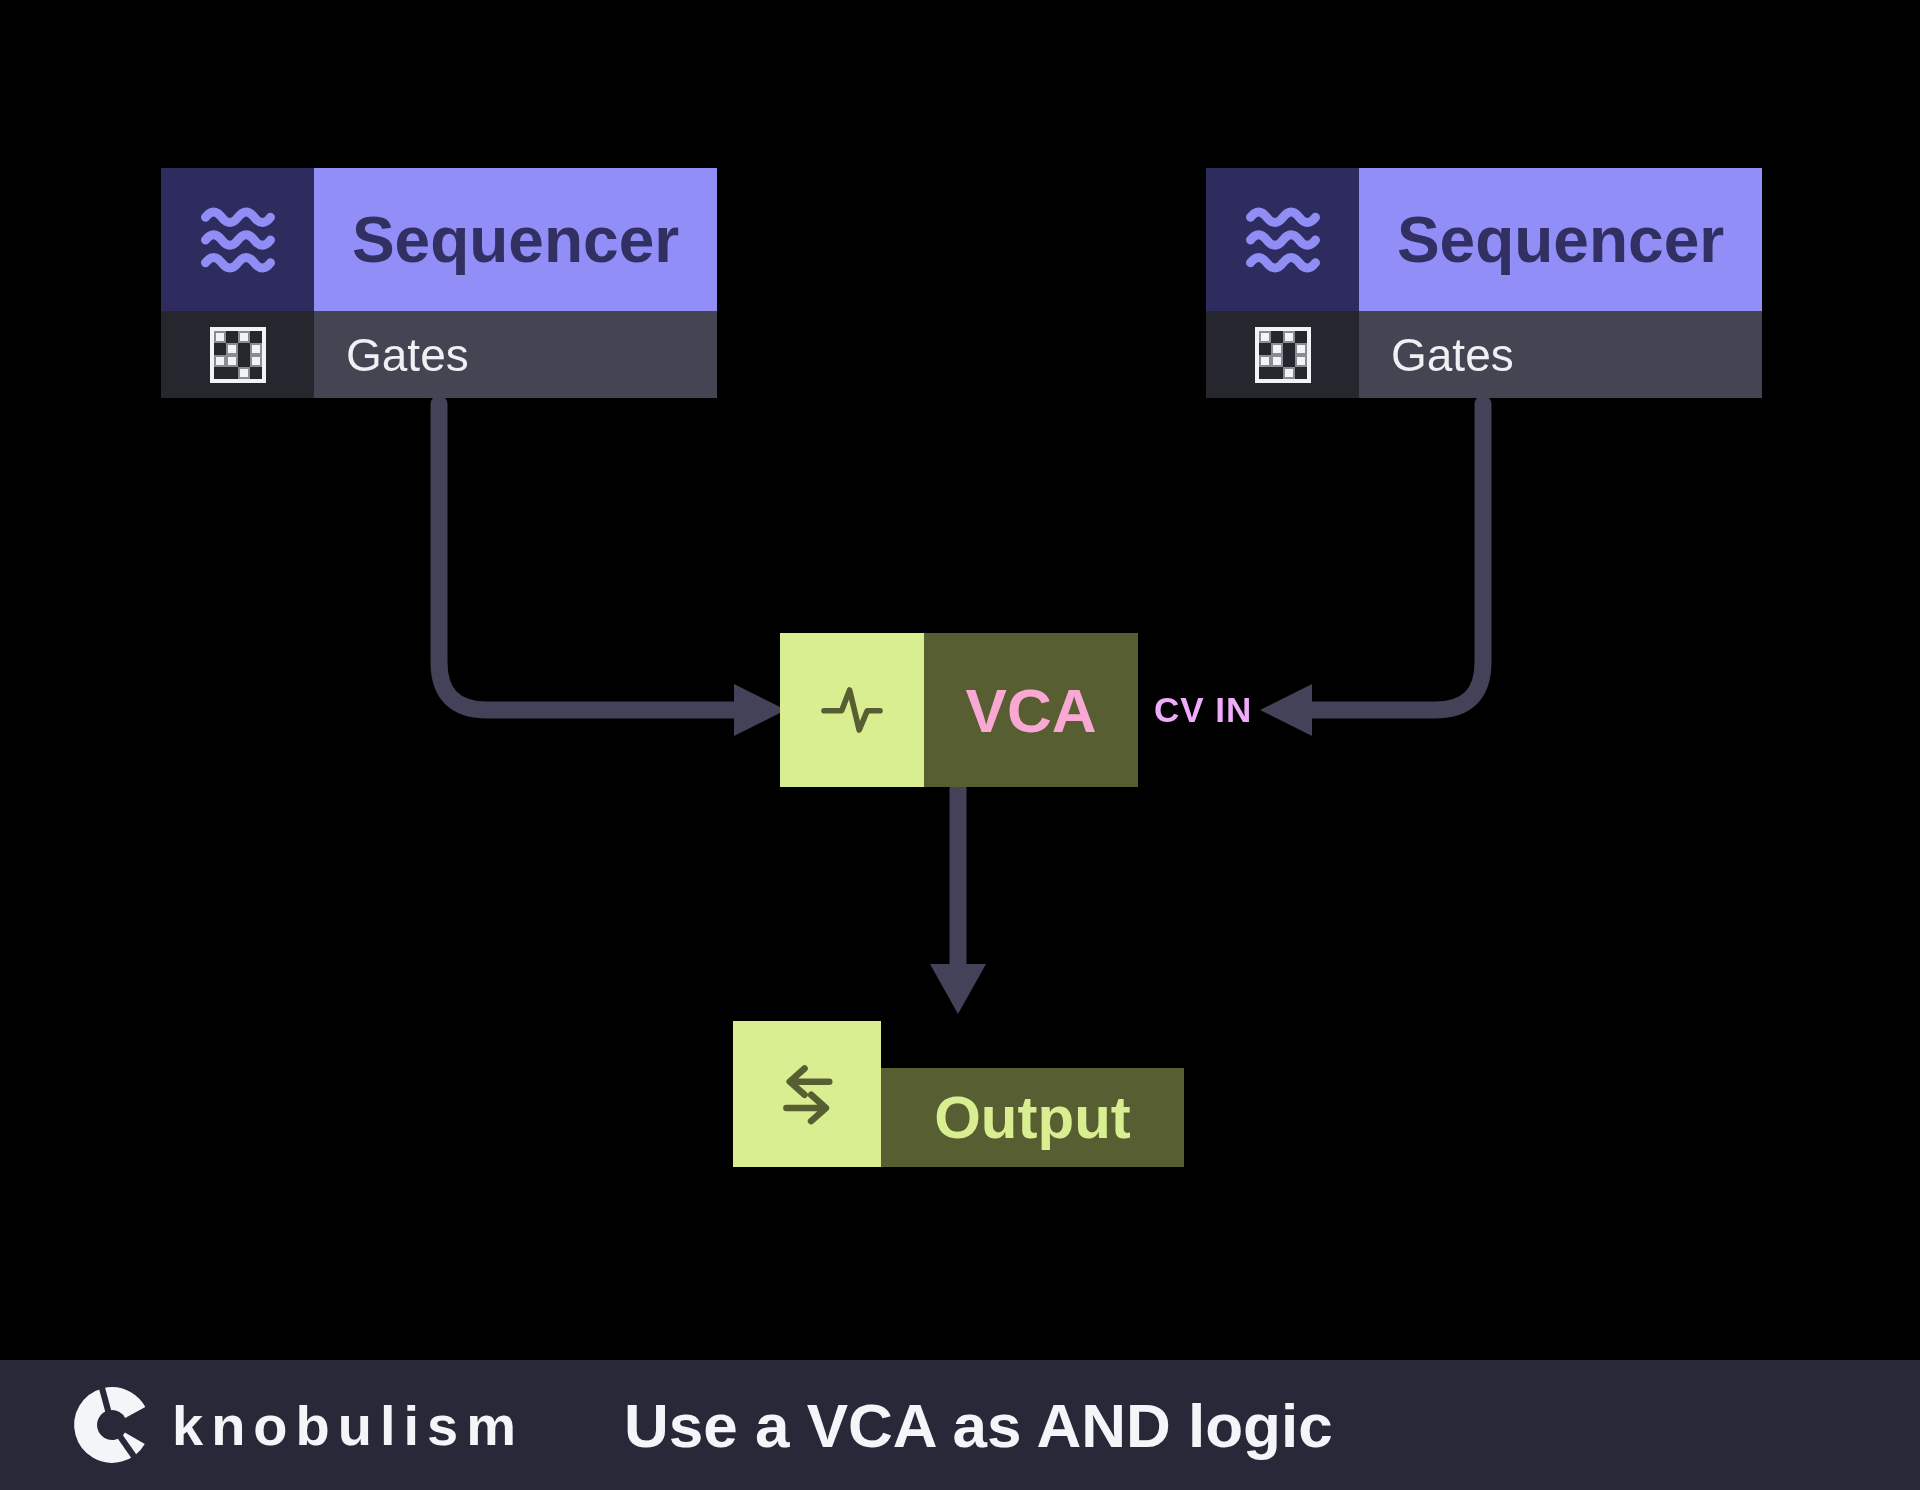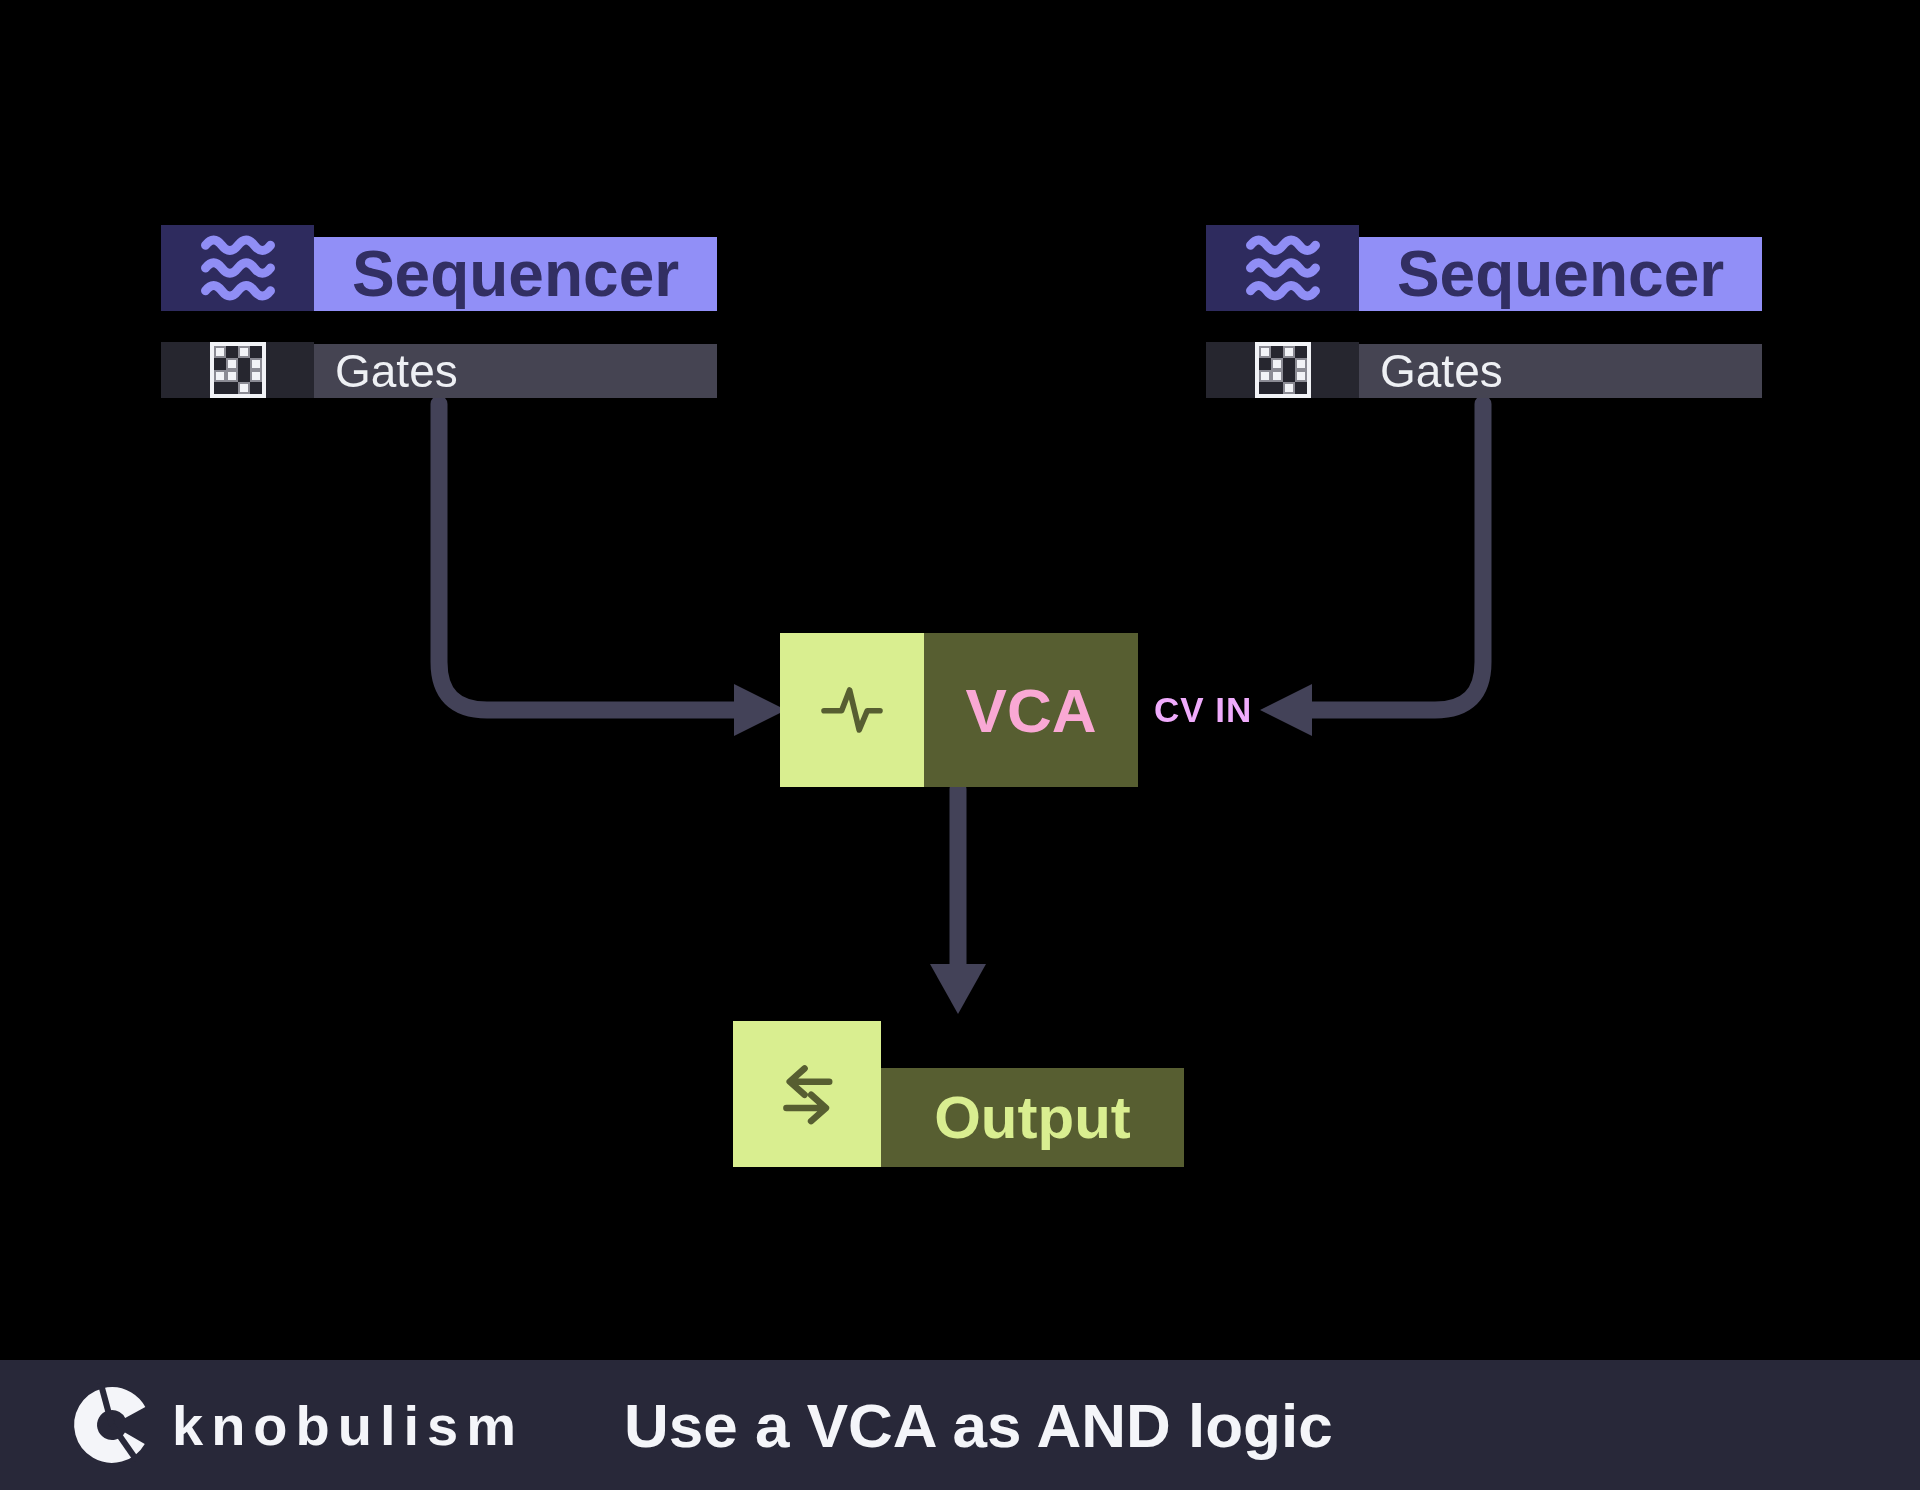--- a/index.html
+++ b/index.html
@@ -4,36 +4,36 @@
 <style>
   html,body { margin:0; padding:0; background:#000; }
   .canvas {
     position:relative; width:1920px; height:1490px; overflow:hidden;
     background:#000000; font-family:"Liberation Sans", sans-serif;
   }
   .wires { position:absolute; left:0; top:0; width:1920px; height:1490px; }
 
   
   .node { position:absolute; display:flex; }
-  .row { display:flex;align-items:flex-end; }
+  .row { display:flex; }
   .icon-cell { flex:none; display:flex; align-items:center; justify-content:center; }
   .label { flex:1; display:flex; align-items:center; }
 
   
   .seq { width:556px; flex-direction:column; }
   .seq .header { height:143px; }
   .seq .header .icon-cell { width:153px; background:#2e2b5e; }
   .seq .header .label {
     background:#918ff7; color:#322f63; font-weight:bold; font-size:64px;
     justify-content:center; letter-spacing:0px;
   }
   .seq .port { height:87px; }
   .seq .port .icon-cell { width:153px; background:#26262f; }
   .seq .port .label {
-    background:#454452; color:#eef0f4; font-size:46px; padding-left:21px;
+    background:#454452; color:#eef0f4; font-size:46px; padding-left:32px;
   }
   #seq-left  { left:161px; top:168px; }
   #seq-right { left:1206px; top:168px; }
 
   
   .checker {
     width:56px; height:56px; box-sizing:border-box;
     border:4px solid #f2f3f7; background:#26262f;
     display:grid; grid-template-columns:repeat(4,1fr); grid-template-rows:repeat(4,1fr);
   }

